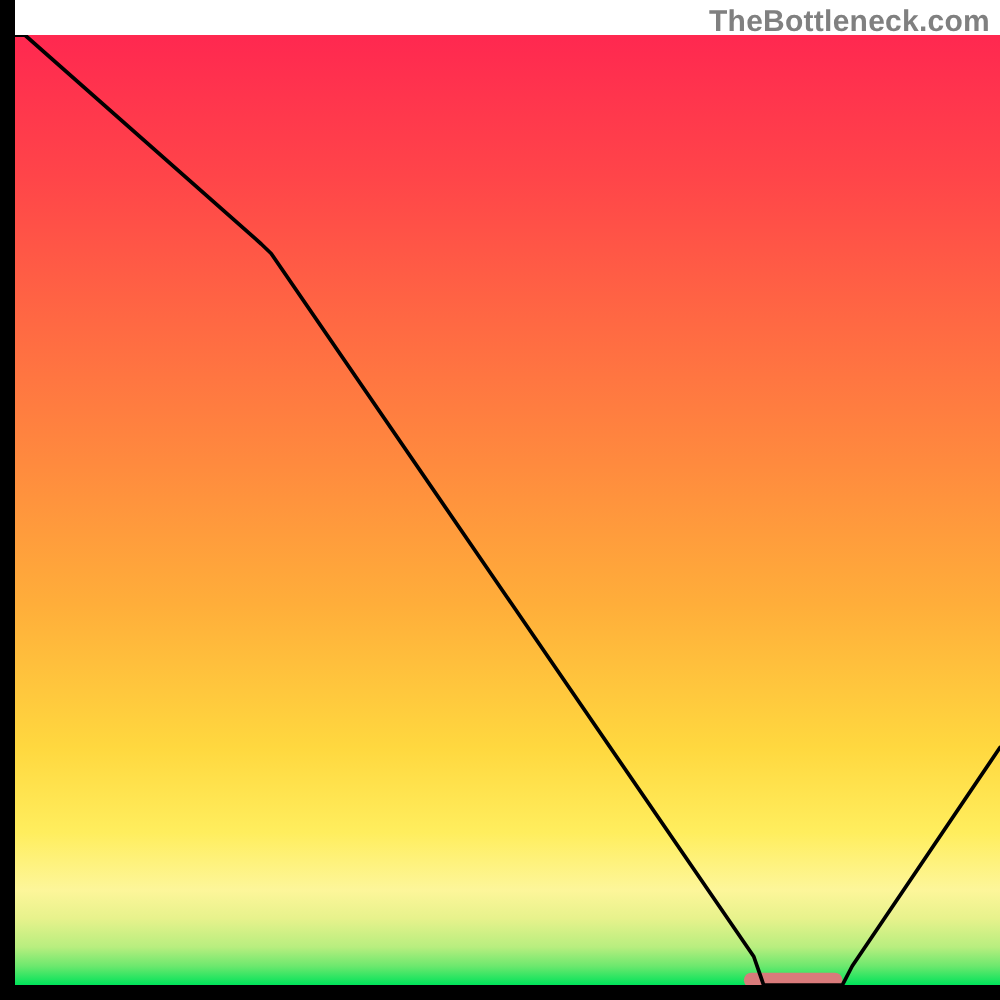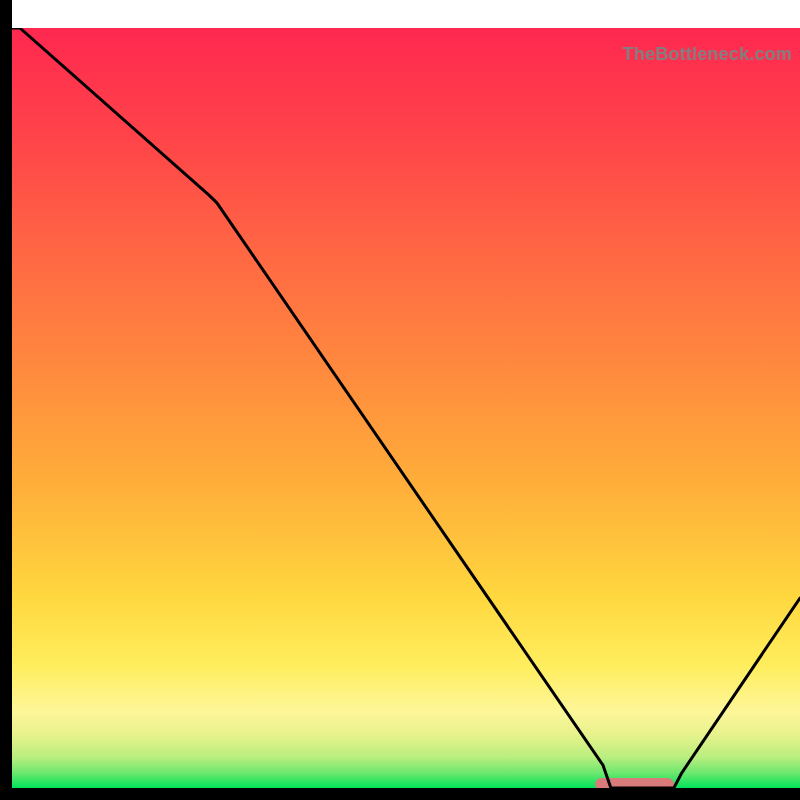--- a/index.html
+++ b/index.html
@@ -13,26 +13,25 @@
   }
   .chart-container {
     position: relative;
     width: 800px;
     height: 800px;
   }
   .watermark {
     position: absolute;
     top: 4px;
     right: 8px;
-    font-size: 18px;
+    font-size: 24px;
     font-weight: bold;
     color: #808080;
     z-index: 10;
     letter-spacing: 0.2px;
-    margin-top: 40px;
   }
   svg {
     display: block;
   }
 </style>
 </head>
 <body>
 
 <div class="chart-container">
   <div class="watermark">TheBottleneck.com</div>

